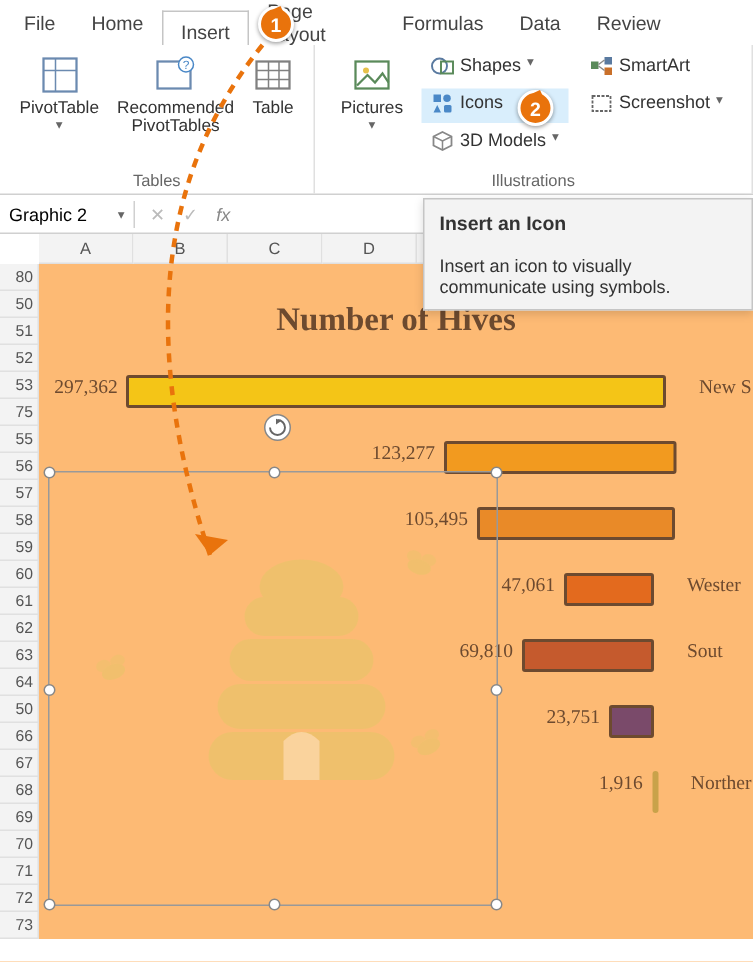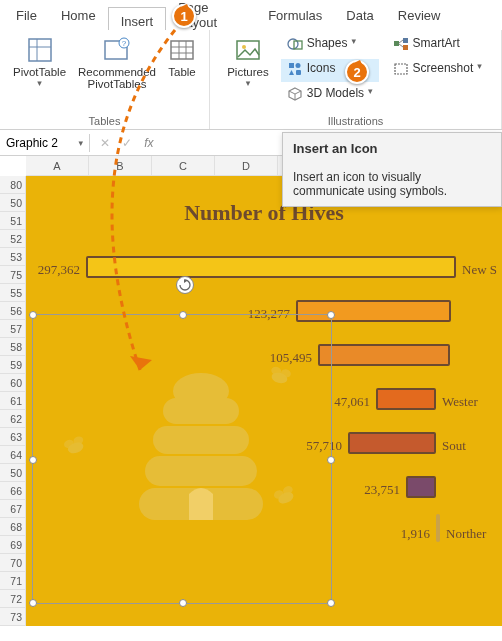--- a/index.html
+++ b/index.html
@@ -17,26 +17,26 @@
   .illus-col { display: flex; flex-direction: column; gap: 2px; }
   .namebox-row { display: flex; align-items: center; height: 26px; border-bottom: 1px solid #d0d0d0; background: #fff; }
   .namebox { width: 90px; font-size: 12px; padding: 2px 6px; border-right: 1px solid #d0d0d0; display: flex; align-items: center; justify-content: space-between; }
   .fx-area { display: flex; align-items: center; gap: 4px; padding-left: 6px; color: #888; font-size: 12px; }
   .fx-area .fxbtn { padding: 0 4px; cursor: pointer; }
   .col-headers { display: flex; height: 20px; margin-left: 26px; font-size: 11px; color: #555; }
   .col-h { flex: 0 0 63px; border-right: 1px solid #e0e0e0; border-bottom: 1px solid #e0e0e0; text-align: center; line-height: 20px; background: #f3f3f3; }
   .grid-area { position: relative; display: flex; }
   .row-headers { width: 26px; font-size: 10.5px; color: #555; }
   .row-h { height: 18px; border-bottom: 1px solid #e0e0e0; border-right: 1px solid #e0e0e0; text-align: right; padding-right: 3px; line-height: 18px; background: #f3f3f3; }
-  .sheet { position: relative; flex: 1; background: #eab308; height: 450px; overflow: hidden; }
+  .sheet { position: relative; flex: 1; background: #fdba74; height: 450px; overflow: hidden; }
   .chart-title { font-family: Georgia, serif; font-weight: bold; font-size: 22px; color: #6d4a2f; text-align: center; padding-top: 24px; }
-  .bar-row { position: absolute; left: 0; right: 1px; display: flex; align-items: flex-end; height: 28px; }
+  .bar-row { position: absolute; left: 0; right: 1px; display: flex; align-items: flex-start; height: 28px; }
   .bar-label { font-family: Georgia, serif; font-size: 13px; color: #6d4a2f; text-align: right; padding-right: 6px; }
   .bar { height: 22px; border: 2px solid #6d4a2f; border-radius: 2px; }
-  .right-label { font-family: Georgia, serif; font-size: 13px; color: #6d4a2f; padding-left: 6px; white-space: nowrap; }
+  .right-label { font-family: Georgia, serif; font-size: 13px; color: #6d4a2f; padding-left: 22px; white-space: nowrap; }
   .selection-box { position: absolute; border: 1px solid #999; background: rgba(255,255,255,0); }
   .handle { position: absolute; width: 8px; height: 8px; background: #fff; border: 1px solid #888; border-radius: 50%; }
   .tooltip { position: absolute; right: 0; top: 132px; width: 220px; background: #f3f3f3; border: 1px solid #c5c5c5; padding: 8px 10px; font-size: 12px; color: #333; z-index: 50; box-shadow: 0 2px 6px rgba(0,0,0,0.15); }
   .tooltip .tt-title { font-weight: bold; margin-bottom: 14px; font-size: 13px; }
   .callout { position: absolute; width: 24px; height: 24px; background: #e9730c; border: 2px solid #fff; border-radius: 50%; color: #fff; font-weight: bold; font-size: 13px; display: flex; align-items: center; justify-content: center; box-shadow: 0 1px 3px rgba(0,0,0,0.4); z-index: 60; }
   .callout::before { content: ""; position: absolute; top: -6px; right: 3px; border: 4px solid transparent; border-bottom-color: #e9730c; transform: rotate(20deg); }
   .arrow-svg { position: absolute; z-index: 40; pointer-events: none; }
   .hive-icon { position: absolute; opacity: 0.5; }
   .bee { position: absolute; width: 28px; height: 20px; opacity: 0.45; }
   .highlight { background: #d9eefc; }
@@ -231,21 +231,21 @@
     <div class="bar-row" style="top:162px">
       <div class="bar-label" style="width:292px">105,495</div>
       <div class="bar" style="width:132px;background:#e98a28"></div>
     </div>
     <div class="bar-row" style="top:206px">
       <div class="bar-label" style="width:350px">47,061</div>
       <div class="bar" style="width:60px;background:#e36a1e"></div>
       <div class="right-label">Wester</div>
     </div>
     <div class="bar-row" style="top:250px">
-      <div class="bar-label" style="width:322px">57,710</div>
+      <div class="bar-label" style="width:322px">69,810</div>
       <div class="bar" style="width:88px;background:#c55a2d"></div>
       <div class="right-label">Sout</div>
     </div>
     <div class="bar-row" style="top:294px">
       <div class="bar-label" style="width:380px">23,751</div>
       <div class="bar" style="width:30px;background:#7a4a6a"></div>
     </div>
     <div class="bar-row" style="top:338px">
       <div class="bar-label" style="width:410px">1,916</div>
       <div class="bar" style="width:4px;height:28px;background:#c9a24a;border:none"></div>

